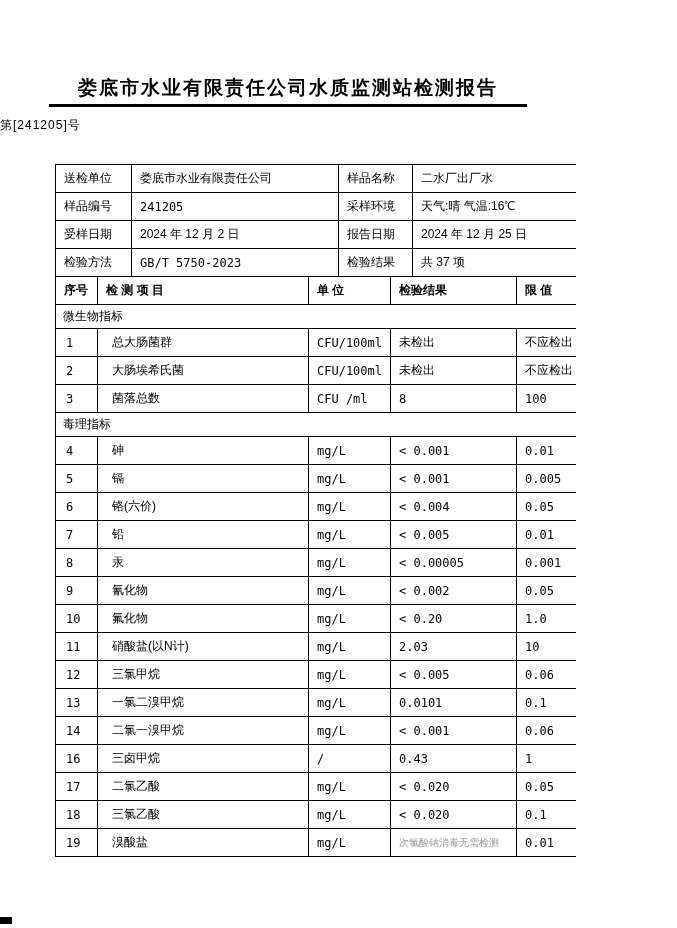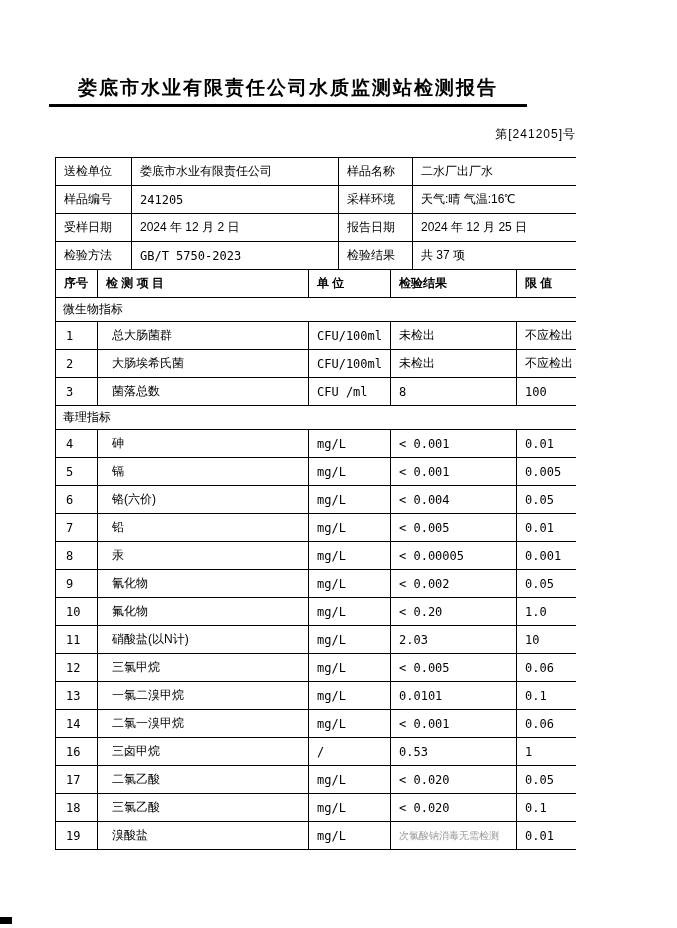--- a/index.html
+++ b/index.html
@@ -21,43 +21,43 @@
     line-height:22px;
     white-space:nowrap;
   }
   .title-rule {
     width:478px;
     height:0;
     margin:5px auto 0 auto;
     border-top:3px solid #000;
   }
   .report-no {
-    text-align:right;
+    text-align:left;
     font-size:12px;
     line-height:16px;
-    margin-top:19px;
+    margin-top:10px;
     letter-spacing:1px;
   }
   table {
     border-collapse:collapse;
     table-layout:fixed;
     margin-left:55px;
     width:562px;
   }
   td, th {
     border:1px solid #000;
     font-size:12px;
     font-weight:normal;
     text-align:left;
     vertical-align:middle;
     padding:0 2px 0 8px;
     overflow:hidden;
     white-space:nowrap;
   }
-  .info-table { margin-top:15px; }
+  .info-table { margin-top:31px; }
   .info-table td { height:27px; }
   .results-table { margin-top:-1px; }
   .results-table th { height:27px;font-weight:bold; }
   .results-table td { height:27px; }
   .results-table td.section-cell { height:23px; padding-left:7px; }
   .num-cell { padding-left:10px; }
   .item-cell { padding-left:14px; }
   .mono { font-family:"DejaVu Sans Mono", monospace; font-size:12px; }
   .muted { color:#9a9a9a; font-size:10px; }
   .footer {
@@ -236,21 +236,21 @@
           <td class="num-cell mono">14</td>
           <td class="item-cell">二氯一溴甲烷</td>
           <td class="mono">mg/L</td>
           <td class="mono">&lt; 0.001</td>
           <td class="mono">0.06</td>
         </tr>
         <tr>
           <td class="num-cell mono">16</td>
           <td class="item-cell">三卤甲烷</td>
           <td class="mono">/</td>
-          <td class="mono">0.53</td>
+          <td class="mono">0.43</td>
           <td class="mono">1</td>
         </tr>
         <tr>
           <td class="num-cell mono">17</td>
           <td class="item-cell">二氯乙酸</td>
           <td class="mono">mg/L</td>
           <td class="mono">&lt; 0.020</td>
           <td class="mono">0.05</td>
         </tr>
         <tr>

